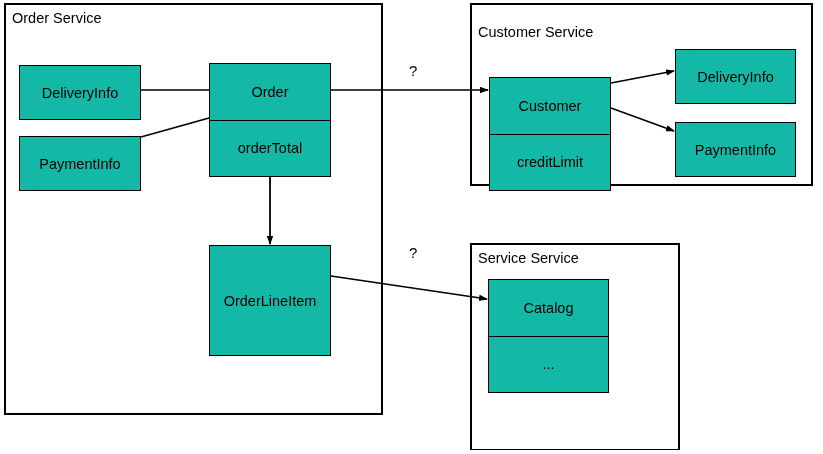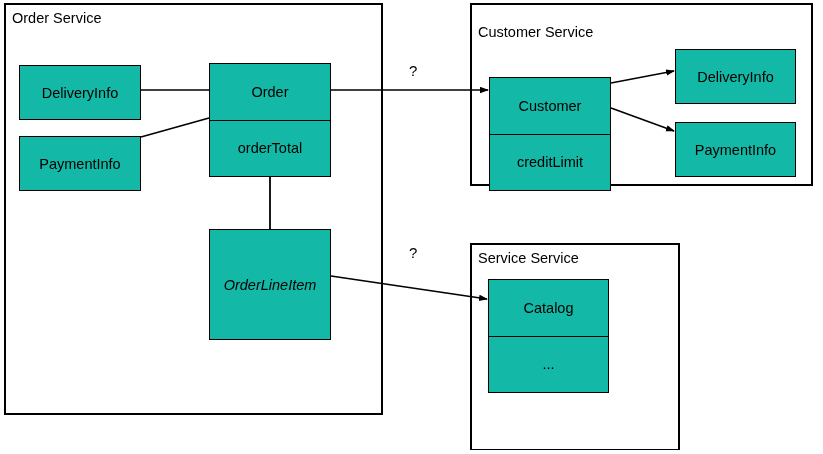--- a/index.html
+++ b/index.html
@@ -105,21 +105,21 @@
 
   <div class="entity" style="left:19px; top:136px; width:122px; height:55px;">
     <div class="row">PaymentInfo</div>
   </div>
 
   <div class="entity" style="left:209px; top:63px; width:122px; height:114px;">
     <div class="row">Order</div>
     <div class="row divided">orderTotal</div>
   </div>
 
-  <div class="entity" style="left:209px; top:229px; width:122px; height:111px;font-style:italic;">
+  <div class="entity" style="left:209px; top:245px; width:122px; height:111px;">
     <div class="row">OrderLineItem</div>
   </div>
 
   <div class="entity" style="left:489px; top:77px; width:122px; height:114px;">
     <div class="row">Customer</div>
     <div class="row divided">creditLimit</div>
   </div>
 
   <div class="entity" style="left:675px; top:49px; width:121px; height:55px;">
     <div class="row">DeliveryInfo</div>

